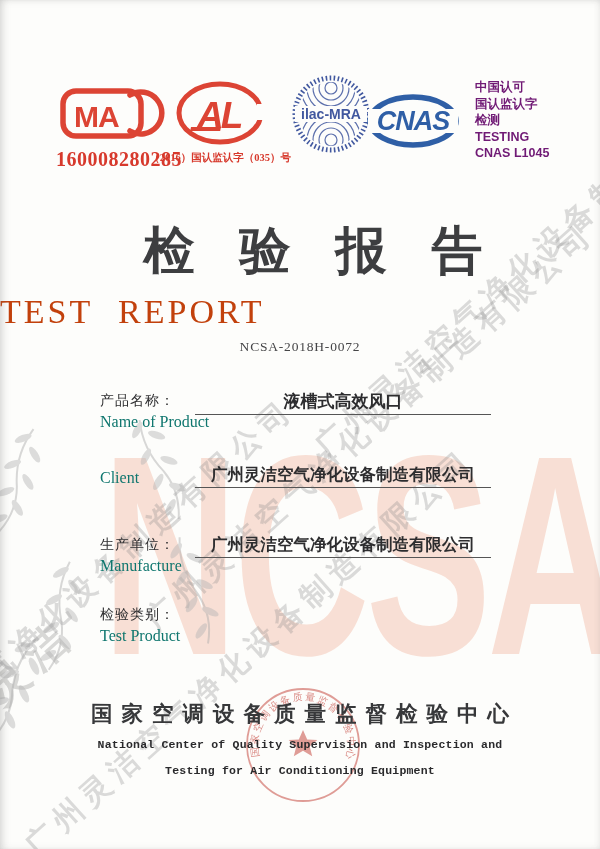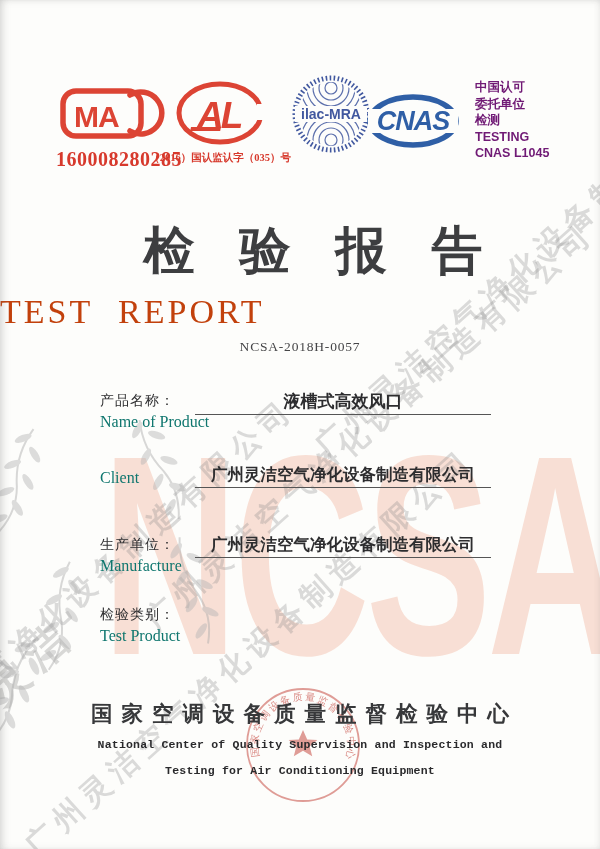--- a/index.html
+++ b/index.html
@@ -174,29 +174,29 @@
     </svg>
 
     <svg class="logo" style="left:366px;top:92px;" width="94" height="58" viewBox="0 0 94 58">
       <ellipse cx="47" cy="29" rx="43" ry="24" fill="none" stroke="#2f5fa6" stroke-width="5.5"></ellipse>
       <rect x="2" y="17" width="90" height="24" fill="#fdfdfb"></rect>
       <text x="47" y="38" text-anchor="middle" font-family="Liberation Sans, DejaVu Sans, sans-serif" font-style="italic" font-weight="800" font-size="27" fill="#2f5fa6" letter-spacing="-1">CNAS</text>
     </svg>
 
     <div class="accr">
       <div>中国认可</div>
-      <div>委托单位</div>
+      <div>国认监认字</div>
       <div>检测</div>
       <div>TESTING</div>
       <div>CNAS L1045</div>
     </div>
 
     <div class="title-cn">检验报告</div>
     <div class="title-en serif">TEST REPORT</div>
-    <div class="report-no serif">NCSA-2018H-0057</div>
+    <div class="report-no serif">NCSA-2018H-0072</div>
 
     <div class="field f1">
       <div class="lab-cn">产品名称：</div>
       <div class="lab-en serif">Name of Product</div>
       <div class="value-line">液槽式高效风口</div>
     </div>
     <div class="field f2">
       <div class="lab-en serif">Client</div>
       <div class="value-line">广州灵洁空气净化设备制造有限公司</div>
     </div>

